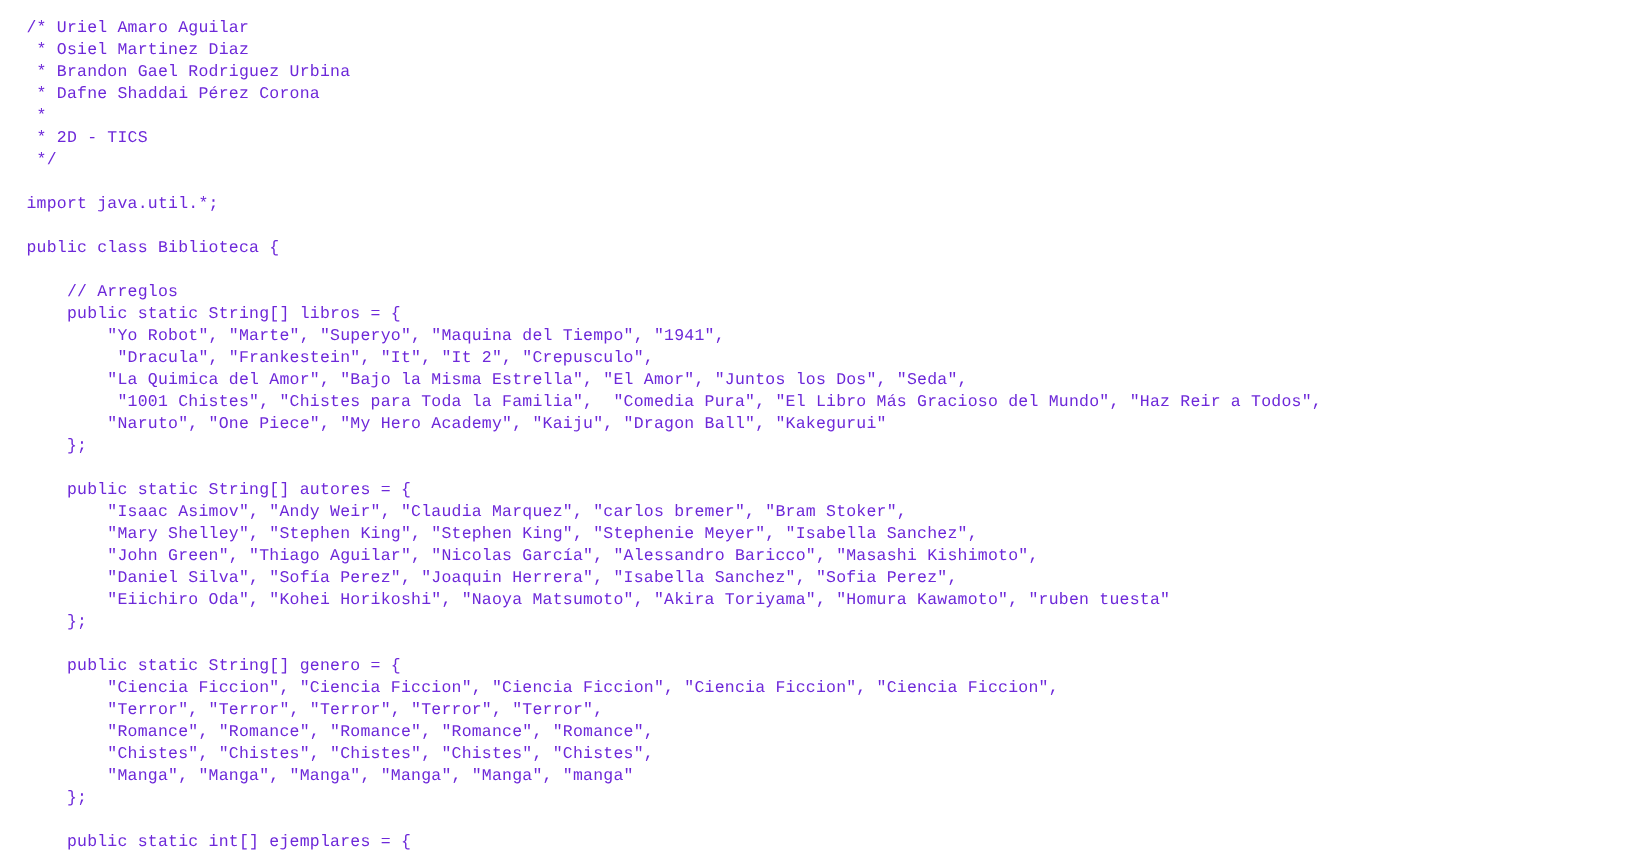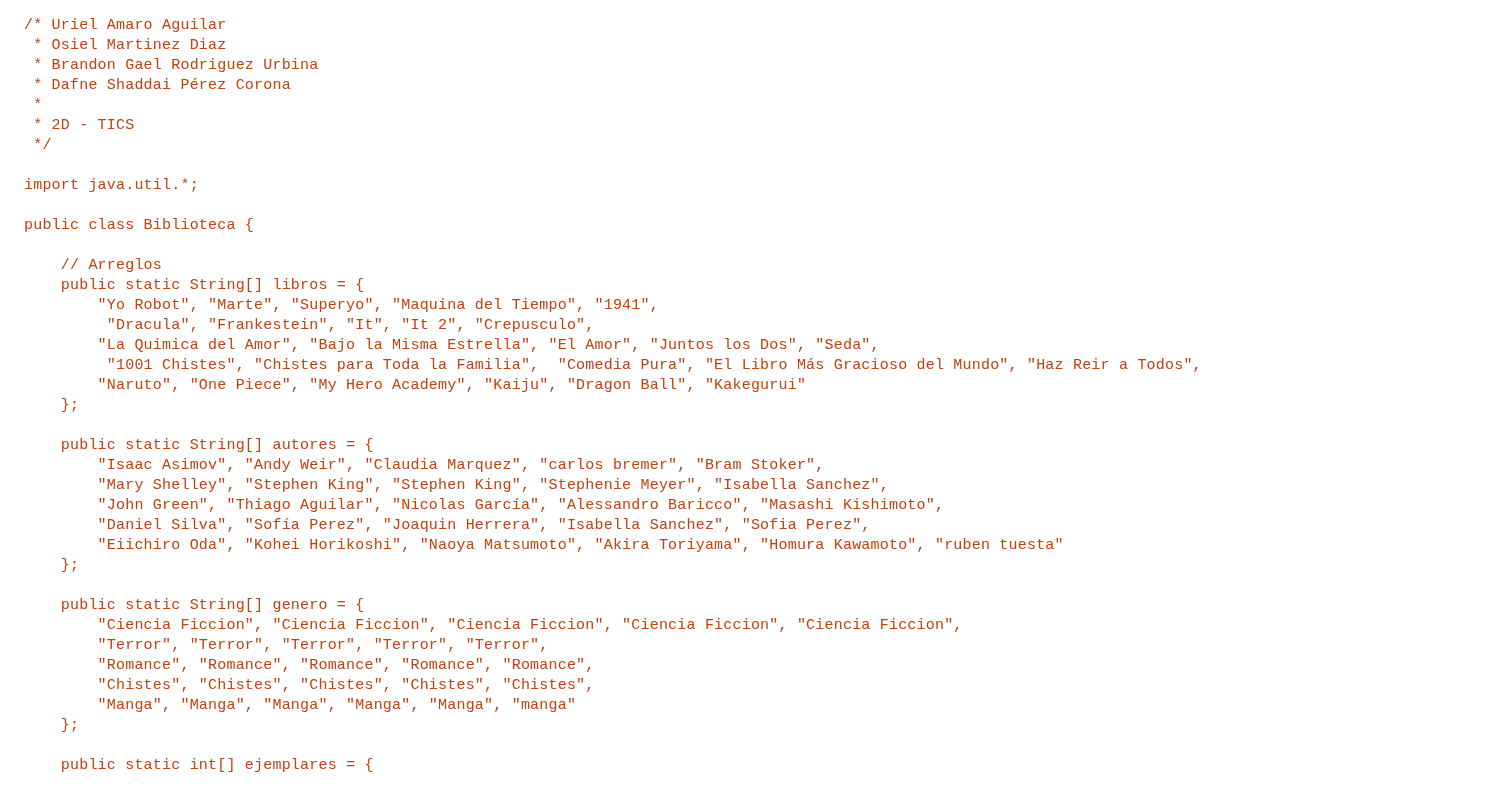--- a/index.html
+++ b/index.html
@@ -18,21 +18,21 @@
     box-sizing: border-box;
     width: 1487px;
     height: 786px;
   }
   pre.code {
     margin: 0;
     padding: 0;
     font-family: "Liberation Mono", monospace;
     font-size: 15px;
     line-height: 20px;
-    color: #c2410c;
+    color: #6d28d9;
     white-space: pre;
     letter-spacing: 0.2px;
   }
 </style>
 </head>
 <body>
 
 <div class="code-page">
   <pre class="code">/* Uriel Amaro Aguilar
  * Osiel Martinez Diaz

